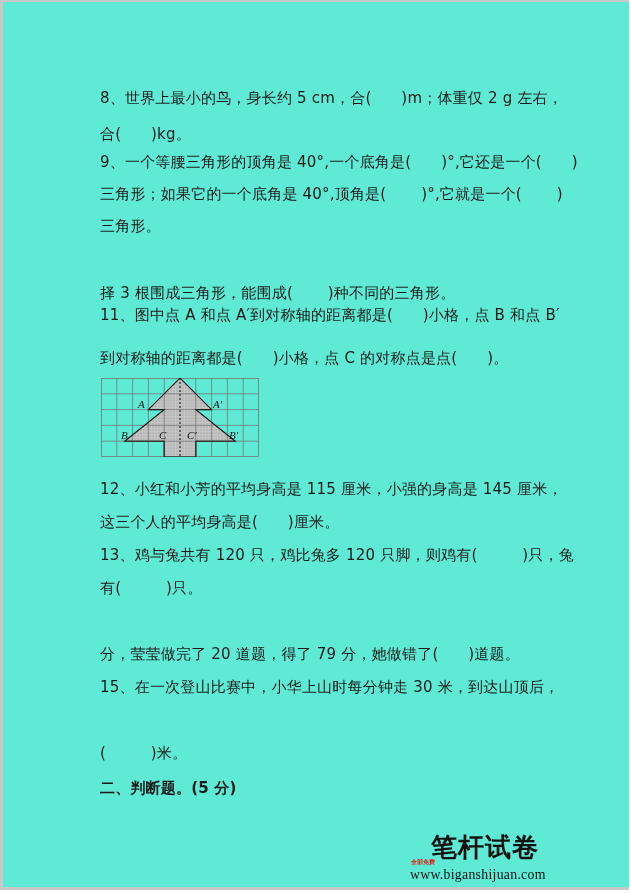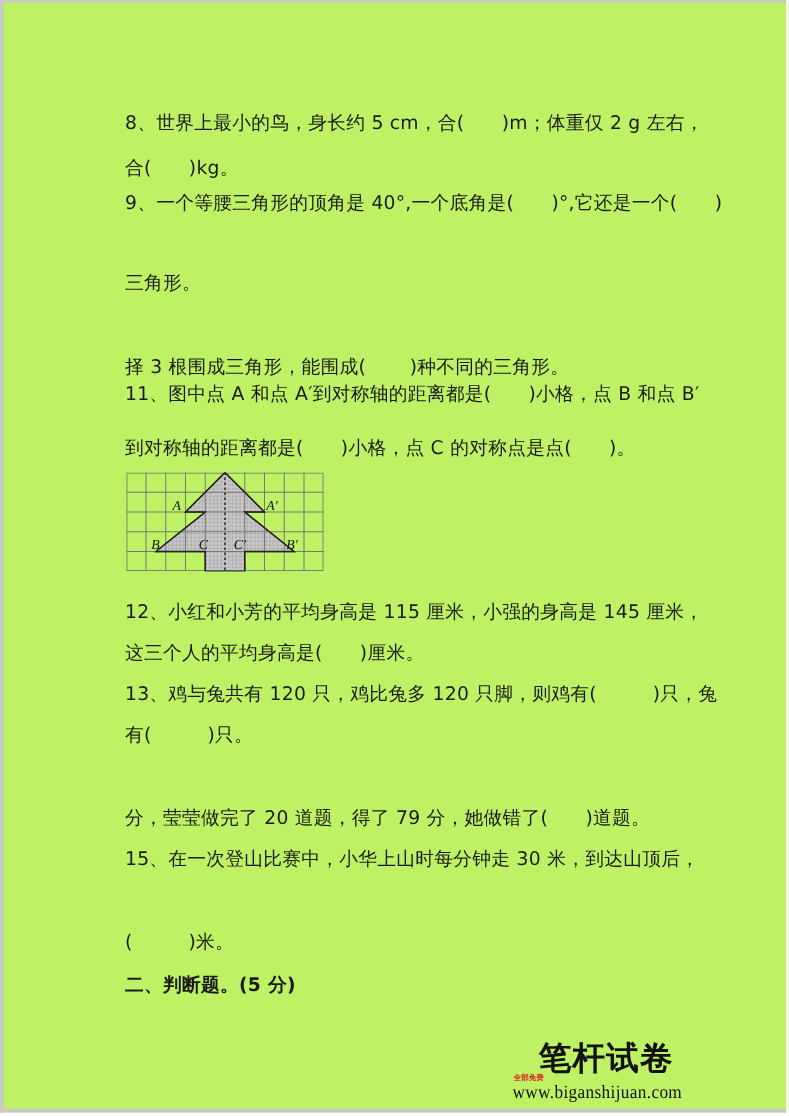--- a/index.html
+++ b/index.html
@@ -8,21 +8,21 @@
       background: #ffffff;
       font-family: "DejaVu Sans", "Liberation Sans", sans-serif;
       color: #1a1a1a;
     }
     .page {
       position: absolute; left: 0; top: 0; width: 629px; height: 890px;
       border-top: 2px solid #c8c8c8;
       border-left: 3px solid #c8c8c8;
       border-bottom: 3px solid #c8c8c8;
       box-sizing: border-box;
-      background: #bef264;
+      background: #5eead4;
     }
     .line {
       position: absolute; left: 97px;
       font-size: 15px; line-height: 20px; white-space: pre;
       letter-spacing: 0.2px;
     }
     .line.bold { font-weight: bold; text-align: right; }
     .figure {
       position: absolute; left: 98px; top: 376px; width: 158px; height: 79px;
     }
@@ -49,20 +49,21 @@
   </style>
 </head>
 <body>
 
 <div class="page">
 
   <div class="line" style="top:86px">8、世界上最小的鸟，身长约 5 cm，合(      )m；体重仅 2 g 左右，</div>
   <div class="line" style="top:122px">合(      )kg。</div>
 
   <div class="line" style="top:150px">9、一个等腰三角形的顶角是 40°,一个底角是(      )°,它还是一个(      )</div>
+  <div class="line" style="top:182px">三角形；如果它的一个底角是 40°,顶角是(       )°,它就是一个(       )</div>
   <div class="line" style="top:214px">三角形。</div>
 
   <div class="line" style="top:281px">择 3 根围成三角形，能围成(       )种不同的三角形。</div>
 
   <div class="line" style="top:303px">11、图中点 A 和点 A′到对称轴的距离都是(      )小格，点 B 和点 B′</div>
   <div class="line" style="top:346px">到对称轴的距离都是(      )小格，点 C 的对称点是点(      )。</div>
 
   <div class="figure">
     <svg width="158" height="79" viewBox="0 0 158 79" xmlns="http://www.w3.org/2000/svg">
       <defs>

